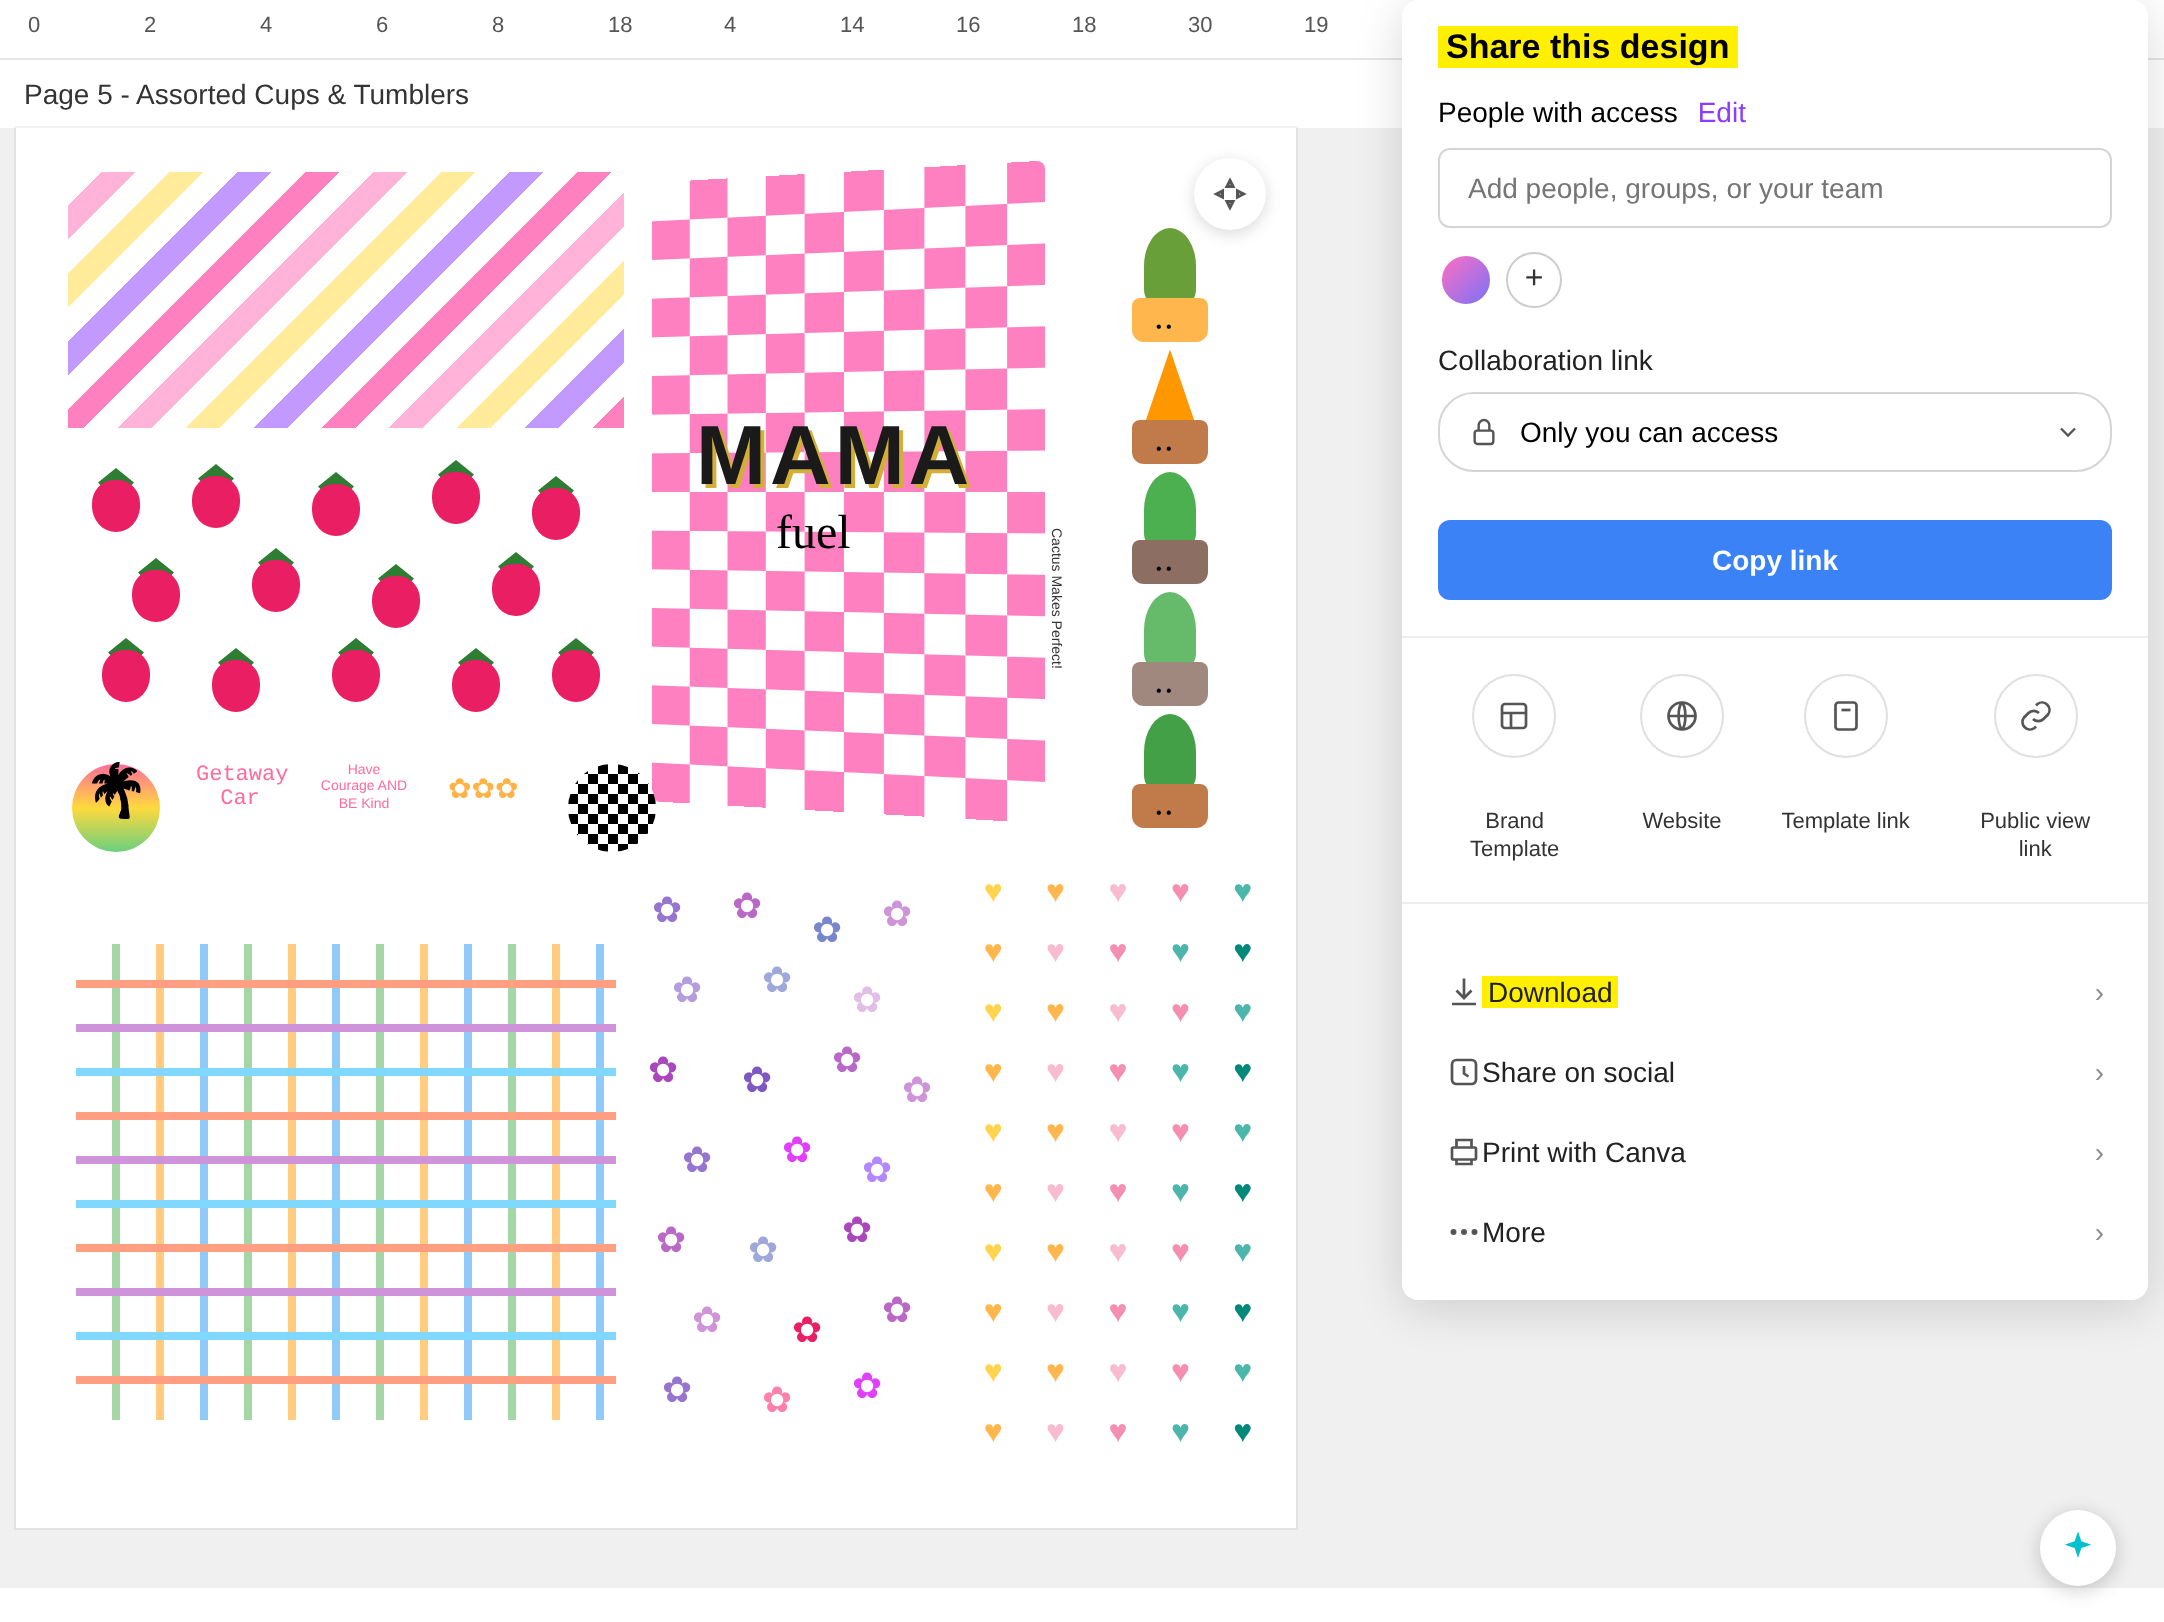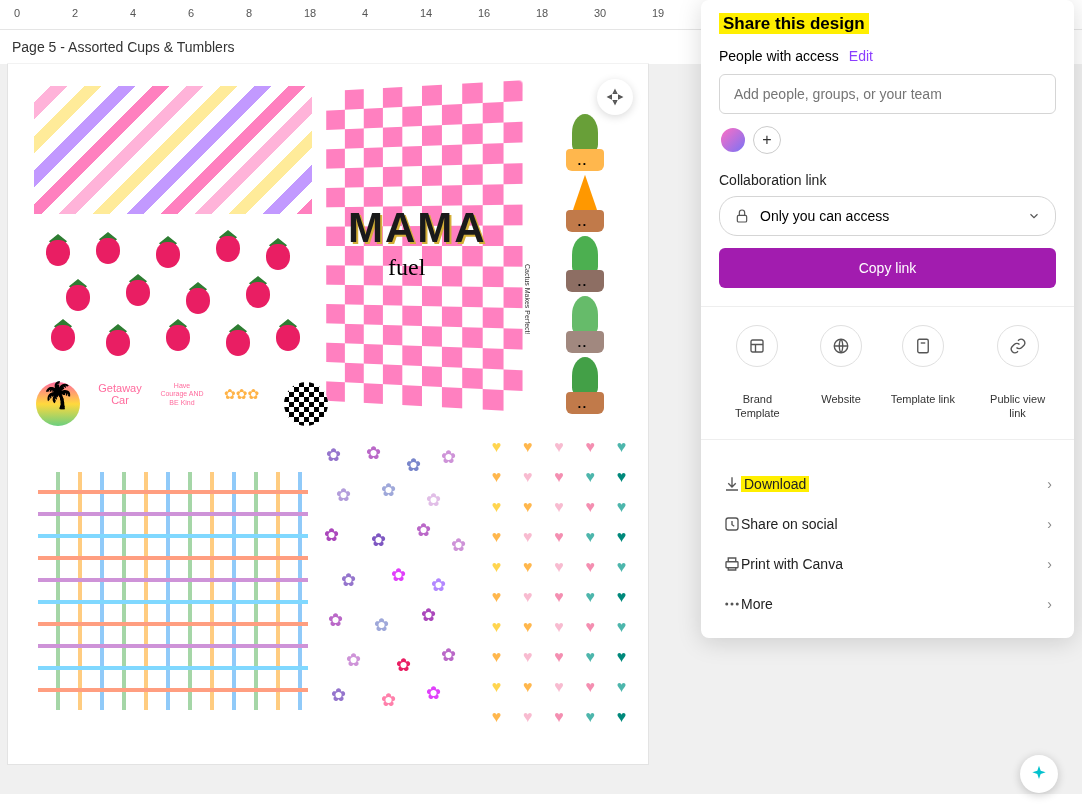--- a/index.html
+++ b/index.html
@@ -25,21 +25,21 @@
 .cacti{top:50px;left:528px;width:98px;height:300px;display:flex;flex-direction:column;gap:4px;align-items:center}
 .pot{width:42px;height:60px;position:relative}
 .pot-base{position:absolute;bottom:0;width:38px;height:22px;background:#c17a4a;border-radius:4px 4px 6px 6px;left:2px}
 .pot-plant{position:absolute;top:0;left:8px;width:26px;height:38px;background:#4caf50;border-radius:50% 50% 20% 20%}
 .pot-face{position:absolute;bottom:3px;left:14px;font-size:8px}
 .cactus-text{font-size:7px;color:#333;writing-mode:vertical-rl;position:absolute;left:516px;top:200px}
 .mini-row{top:318px;left:28px;display:flex;gap:18px;align-items:center}
 .mini{width:44px;height:44px;border-radius:6px}
 .palm{background:linear-gradient(#ff6b9d 0%,#ffd93d 50%,#6bcf7f 100%);border-radius:50%;position:relative}
 .palm::after{content:"🌴";position:absolute;left:6px;top:-2px;font-size:26px;filter:brightness(0)}
-.getaway{color:#ff6b9d;font-family:Liberation Sans, sans-serif;font-size:11px;text-align:center}
+.getaway{color:#ff6b9d;font-family:Liberation Mono, monospace;font-size:11px;text-align:center}
 .courage{color:#ff6b9d;font-size:7px;text-align:center;line-height:1.2}
 .flowers-mini{background:#fff;position:relative}
 .flowers-mini::before{content:"✿✿✿";color:#ffb347;font-size:14px;position:absolute;top:4px;left:2px}
 .checker-mini{background:repeating-conic-gradient(#000 0 25%,#fff 0 50%) 0 0/10px 10px;border-radius:50%;position:relative}
 .plaid{top:408px;left:30px;width:270px;height:238px;background-image:repeating-linear-gradient(0deg,transparent 0 18px,#ff9e80 18px 22px,transparent 22px 40px,#80d8ff 40px 44px,transparent 44px 62px,#ce93d8 62px 66px),repeating-linear-gradient(90deg,transparent 0 18px,#a5d6a7 18px 22px,transparent 22px 40px,#ffcc80 40px 44px,transparent 44px 62px,#90caf9 62px 66px);background-color:#fff}
 .wc-flowers{top:370px;left:308px;width:160px;height:278px;background:#fff}
 .wc-flower{position:absolute;font-size:18px}
 .hearts{top:370px;left:470px;width:162px;height:278px;background:#fff;display:grid;grid-template-columns:repeat(5,1fr);grid-auto-rows:28px;padding:4px;gap:2px}
 .heart{font-size:16px;text-align:center}
 .share-panel{position:absolute;top:0;right:8px;width:373px;background:#fff;border-radius:8px;box-shadow:0 4px 24px rgba(0,0,0,.15);padding:14px 0 8px;z-index:10}
@@ -47,21 +47,21 @@
 .share-title{font-size:17px;font-weight:700;background:#ffef00;display:inline;padding:1px 4px}
 .access-row{display:flex;align-items:center;margin-top:14px;font-size:14px;gap:10px}
 .edit-link{color:#8b3dff;font-weight:500;cursor:pointer}
 .people-input{width:100%;margin-top:10px;padding:11px 14px;border:1px solid #d5d5d5;border-radius:6px;font-size:14px;color:#888}
 .avatars{display:flex;gap:6px;margin-top:12px;align-items:center}
 .avatar{width:28px;height:28px;border-radius:50%;background:linear-gradient(135deg,#ff6ec4,#7873f5);border:2px solid #fff}
 .add-avatar{width:28px;height:28px;border-radius:50%;border:1px solid #ccc;display:flex;align-items:center;justify-content:center;font-size:16px;color:#333;cursor:pointer;background:#fff}
 .collab-label{font-size:14px;margin-top:18px;color:#222}
 .collab-select{width:100%;margin-top:8px;padding:11px 14px;border:1px solid #d5d5d5;border-radius:18px;font-size:14px;display:flex;align-items:center;gap:10px;cursor:pointer}
 .collab-select .chev{margin-left:auto}
-.copy-btn{width:100%;margin-top:12px;padding:12px;background:#a21caf;color:#fff;border:none;border-radius:6px;font-size:14px;font-weight:400;cursor:pointer}
+.copy-btn{width:100%;margin-top:24px;padding:12px;background:#3b82f6;color:#fff;border:none;border-radius:6px;font-size:14px;font-weight:700;cursor:pointer}
 .divider{height:1px;background:#eee;margin:18px 0}
 .share-options{display:flex;justify-content:space-around;padding:0 8px}
 .share-opt{display:flex;flex-direction:column;align-items:center;gap:25px;cursor:pointer}
 .share-opt-icon{width:42px;height:42px;border-radius:50%;border:1px solid #e0e0e0;display:flex;align-items:center;justify-content:center}
 .share-opt-label{font-size:11px;text-align:center;color:#333;max-width:68px;line-height:1.3}
 .menu-list{padding:6px 18px}
 .menu-item{display:flex;align-items:center;gap:0;padding:11px 4px;font-size:14px;color:#222;cursor:pointer}
 .menu-item .chev{margin-left:auto;color:#888}
 .hl{background:#ffef00;padding:0 3px}
 .fab{position:absolute;bottom:18px;right:24px;width:38px;height:38px;border-radius:50%;background:#fff;box-shadow:0 2px 10px rgba(0,0,0,.2);display:flex;align-items:center;justify-content:center;cursor:pointer}

